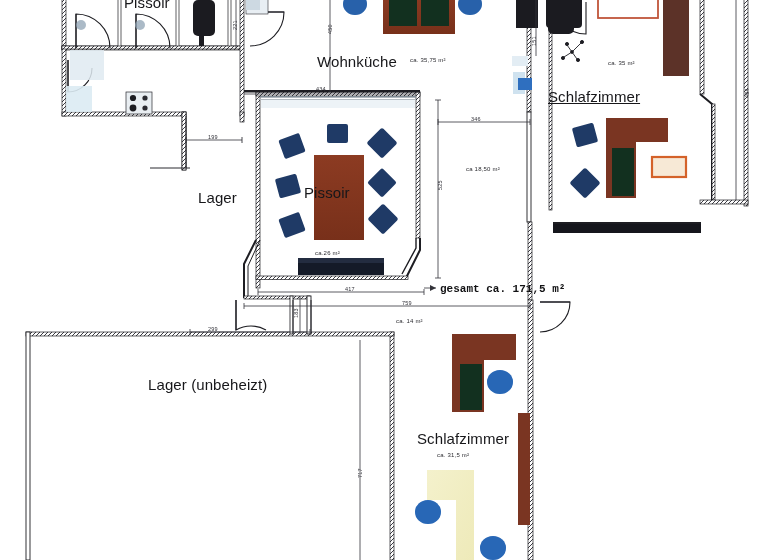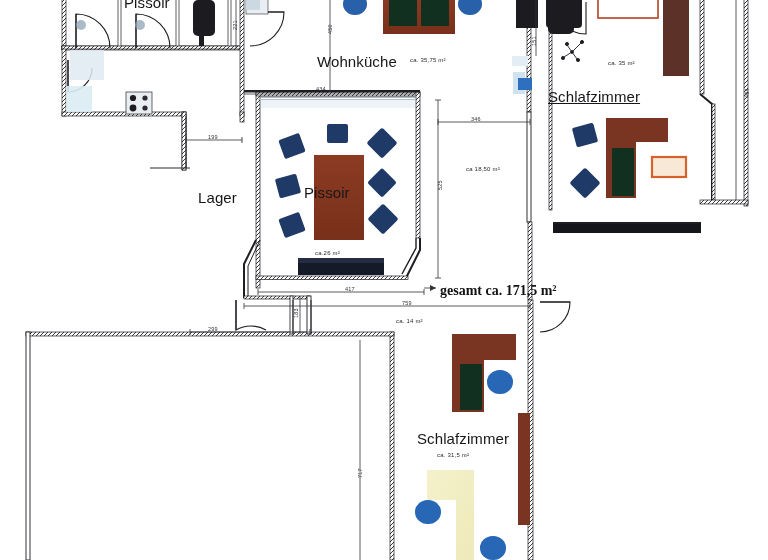--- a/index.html
+++ b/index.html
@@ -27,22 +27,22 @@
   .area-label{
     position:absolute;
     font-family:"Liberation Sans",sans-serif;
     font-size:6px;
     color:#2b2b30;
     white-space:nowrap;
     letter-spacing:.2px;
   }
   .total-label{
     position:absolute;
-    font-family:Liberation Serif, serif;
-    font-size:14px;
+    font-family:Liberation Mono, monospace;
+    font-size:11px;
     font-weight:bold;
     color:#121214;
     white-space:nowrap;
     text-align:center;
   }
   
   .dim{
     position:absolute;
     font-family:"Liberation Sans",sans-serif;
     font-size:5.5px;
@@ -322,20 +322,21 @@
       <line x1="424" y1="288" x2="436" y2="288"></line>
       <path d="M430,285 L436,288 L430,291" fill="#33333a" stroke="none"></path>
     </g>
   </svg>
 
   <div class="room-label" style="left:124px;top:-6px;">Pissoir</div>
   <div class="room-label" style="left:317px;top:53px;">Wohnküche</div>
   <div class="room-label" style="left:548px;top:88px;text-decoration:underline;">Schlafzimmer</div>
   <div class="room-label" style="left:198px;top:189px;">Lager</div>
   <div class="room-label" style="left:304px;top:184px;">Pissoir</div>
+  <div class="room-label" style="left:148px;top:376px;">Lager (unbeheizt)</div>
   <div class="room-label" style="left:417px;top:430px;">Schlafzimmer</div>
 
   <div class="area-label" style="left:410px;top:57px;">ca. 35,75 m²</div>
   <div class="area-label" style="left:608px;top:60px;">ca. 35 m²</div>
   <div class="area-label" style="left:315px;top:250px;">ca.26 m²</div>
   <div class="area-label" style="left:466px;top:166px;">ca 18,50 m²</div>
   <div class="area-label" style="left:396px;top:318px;">ca. 14 m²</div>
   <div class="area-label" style="left:437px;top:452px;">ca. 31,5 m²</div>
 
   <div class="total-label" style="left:440px;top:283px;">gesamt ca. 171,5 m²</div>

